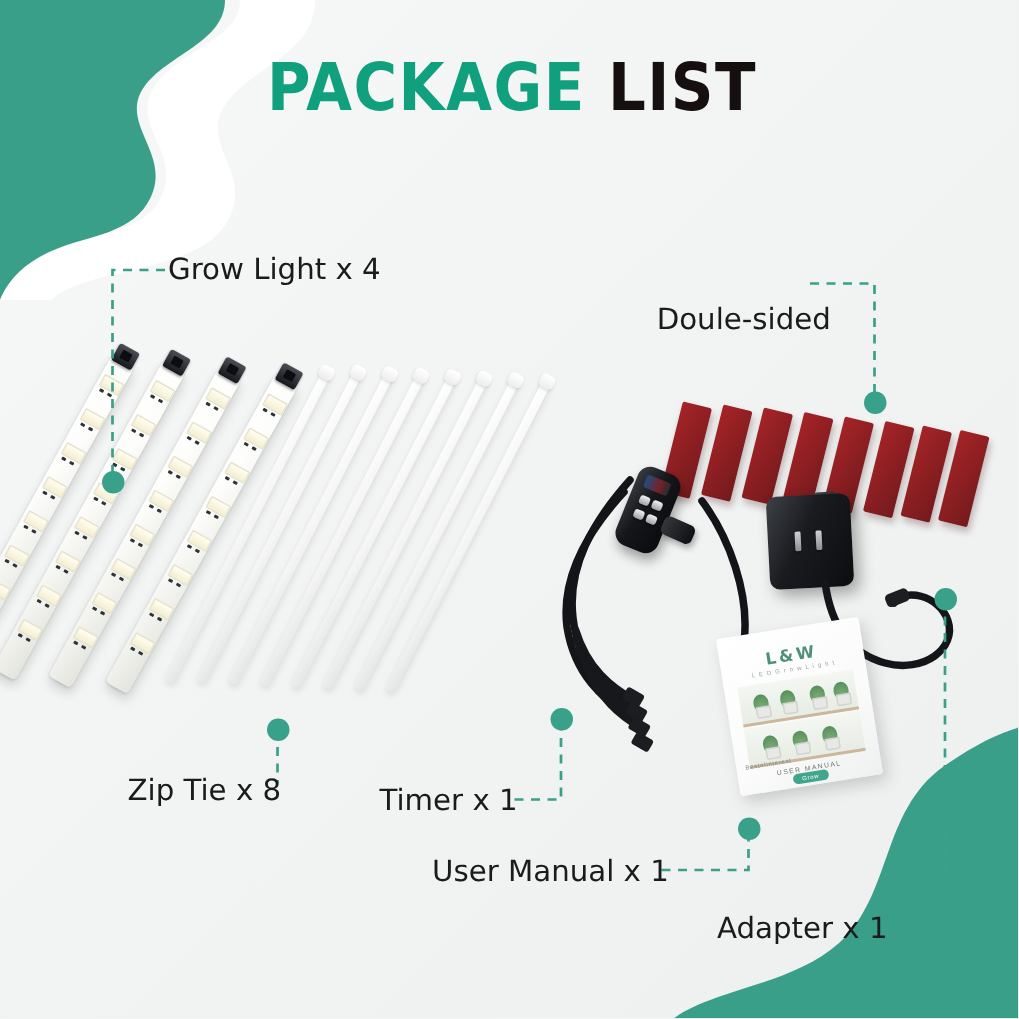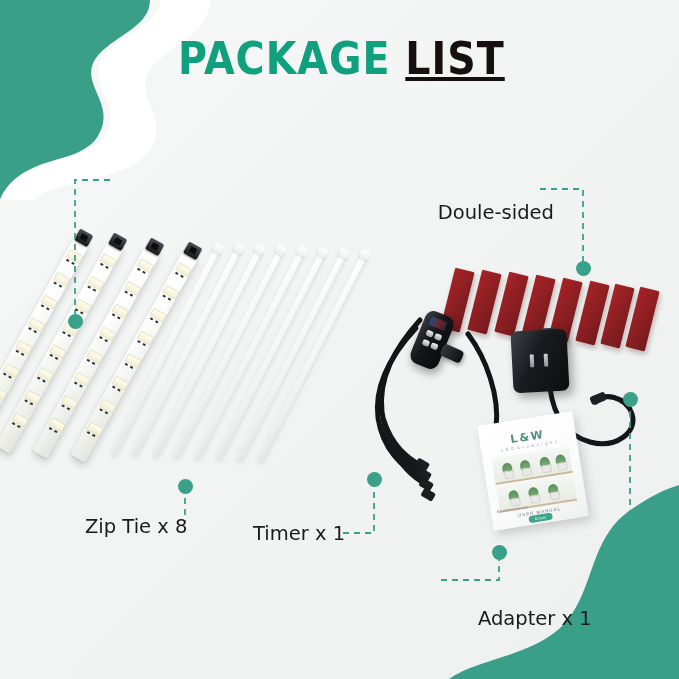--- a/index.html
+++ b/index.html
@@ -20,21 +20,21 @@
   #wave-br{right:0;bottom:0;}
 
   
   .title{
     position:absolute;left:178px;top:33px;
     font-size:44px;letter-spacing:1px;font-weight:700;
     font-family:"DejaVu Sans Condensed","Liberation Sans",sans-serif;
     white-space:nowrap;
   }
   .title .t-a{color:#11a07d;}
-  .title .t-b{color:#15100f;text-decoration:underline;}
+  .title .t-b{color:#15100f;}
 
   
   .label{
     position:absolute;
     color:#1b1b1b;
     font-size:19.5px;
     line-height:23px;
     white-space:pre;
     font-family:"DejaVu Sans","Liberation Sans",sans-serif;
     font-weight:400;
@@ -437,25 +437,27 @@
     </g>
   </svg>
 
   <div class="dot" style="left:68px;top:314px;"></div>
   <div class="dot" style="left:576px;top:261px;"></div>
   <div class="dot" style="left:178px;top:479px;"></div>
   <div class="dot" style="left:367px;top:472px;"></div>
   <div class="dot" style="left:492px;top:545px;"></div>
   <div class="dot" style="left:623px;top:392px;"></div>
 
+  <div class="label" style="left:112px;top:168px;">Grow Light x 4</div>
 
   <div class="label" style="left:413px;top:177px;line-height:24px;">
     <span>Doule-sided</span><br>
   </div>
 
   <div class="label" style="left:85px;top:515px;">Zip Tie x 8</div>
 
   <div class="label" style="left:253px;top:522px;">Timer x 1</div>
 
+  <div class="label" style="left:288px;top:569px;">User Manual x 1</div>
 
   <div class="label" style="left:478px;top:607px;">Adapter x 1</div>
 
 </div>
 
 </body></html>

